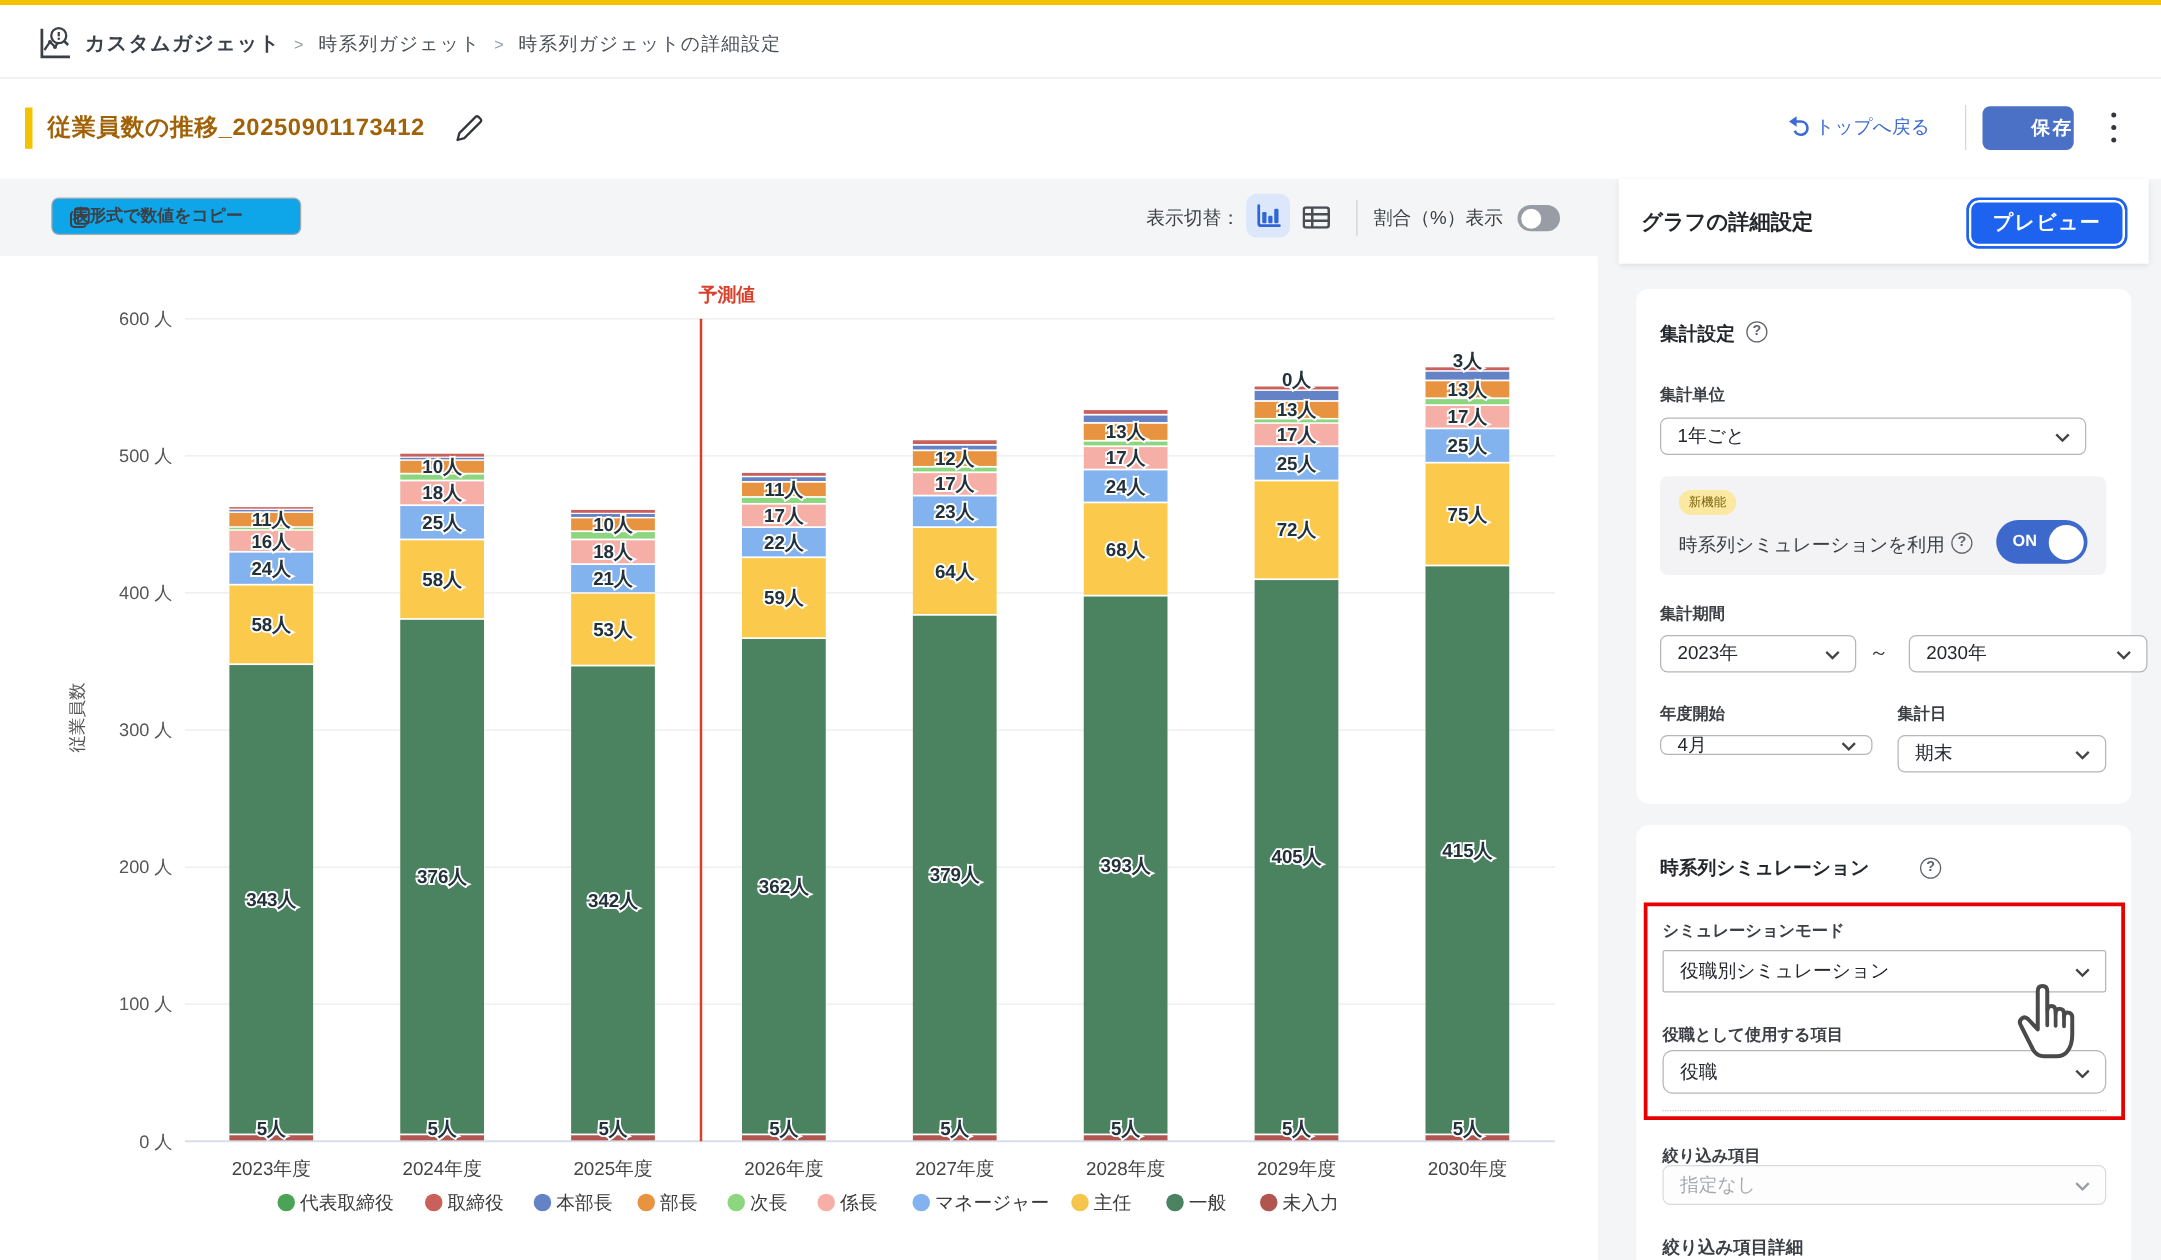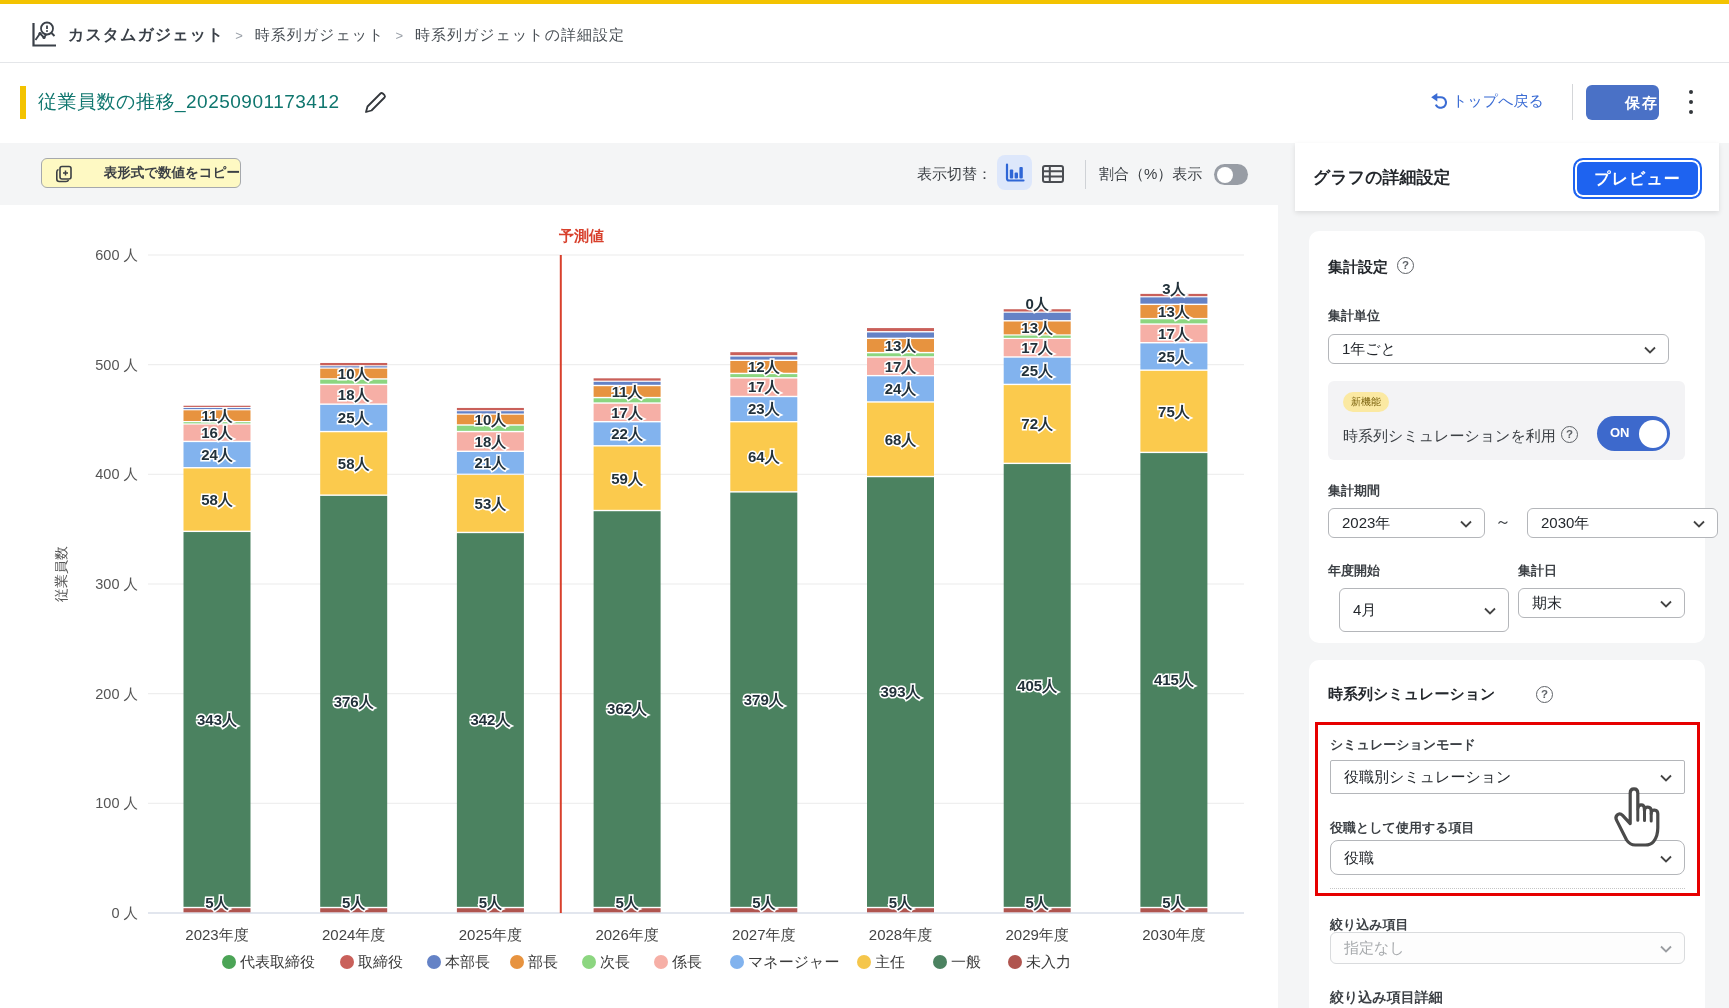--- a/index.html
+++ b/index.html
@@ -5,26 +5,26 @@
 html,body{width:1729px;height:1008px;overflow:hidden}
 body{font-family:"Liberation Sans",sans-serif;background:#f4f5f6;color:#333;position:relative}
 .abs{position:absolute}
 .topstripe{left:0;top:0;width:1729px;height:4px;background:#f3c300}
 .appbar{left:0;top:4px;width:1729px;height:59px;background:#fff;border-bottom:1px solid #e4e6e9}
 .crumb{left:68px;top:25px;font-size:16px;font-weight:bold;color:#3a4048;letter-spacing:1px}
 .crumbsep{color:#9aa0a8;font-size:13px;font-weight:normal}
 .crumb2{font-weight:normal;font-size:15px;color:#4a5056}
 .titlebar{left:0;top:63px;width:1729px;height:80px;background:#fff}
 .yellowbar{left:20px;top:86px;width:6px;height:33px;background:#f3c300}
-.pagetitle{left:38px;top:89px;font-size:19px;font-weight:normal;color:#0f766e;letter-spacing:.5px}
+.pagetitle{left:38px;top:89px;font-size:19px;font-weight:bold;color:#a16207;letter-spacing:.5px}
 .toplink{left:1430px;top:92px;font-size:15px;color:#3b6cd4}
 .vdiv{left:1572px;top:84px;width:1px;height:36px;background:#d4d6d9}
 .savebtn{left:1586px;top:85px;width:73px;height:35px;background:#4a71c6;border-radius:6px;color:#fff;font-size:15px;font-weight:bold;text-align:right;line-height:35px;letter-spacing:2px}
 .chartpanel{left:0;top:205px;width:1278px;height:803px;background:#fff}
-.copybtn{left:41px;top:158px;width:200px;height:30px;background:#fef9c3;border:1px solid #a6a9ad;border-radius:6px;font-size:13.5px;font-weight:bold;color:#3c4045;line-height:28px;text-align:right;padding-left:16px}
+.copybtn{left:41px;top:158px;width:200px;height:30px;background:#0ea5e9;border:1px solid #a6a9ad;border-radius:6px;font-size:13.5px;font-weight:bold;color:#3c4045;line-height:28px;text-align:left;padding-left:16px}
 .swlabel{left:917px;top:165px;font-size:15px;color:#3c4045}
 .baricon{left:997px;top:155px;width:35px;height:35px;background:#dde7fb;border-radius:8px}
 .tblicon{left:1042px;top:165px;width:22px;height:18px}
 .tooldiv{left:1085px;top:160px;width:1px;height:29px;background:#cfd2d6}
 .ratelabel{left:1099px;top:165px;font-size:15px;color:#3c4045}
 .toggleoff{left:1214px;top:164px;width:34px;height:21px;background:#989da5;border-radius:11px}
 .toggleoff .knob{position:absolute;left:2.5px;top:2.5px;width:16px;height:16px;border-radius:50%;background:#fff}
 .rhead{left:1295px;top:143px;width:424px;height:68px;background:#fff;box-shadow:0 2px 5px rgba(0,0,0,.10)}
 .rtitle{left:18px;top:23px;font-size:17px;font-weight:bold;color:#24282d}
 .pvbtn{left:278px;top:15px;width:129px;height:41px;background:#1e63f0;border:2px solid #1e63f0;box-shadow:inset 0 0 0 2px #fff;border-radius:10px;color:#fff;font-size:16px;font-weight:bold;text-align:center;line-height:37px;letter-spacing:1px}
@@ -305,21 +305,21 @@
     </div>
  <div class="abs" style="left:186px;top:281px;font-size:16px;color:#3c4045">～</div>
  <div class="abs sel" style="left:218px;top:277px;width:191px;height:30px">
       <span class="tx">2030年</span>
       <svg class="chev" viewBox="0 0 12 8">
         <path d="M1 1.5 L6 6.5 L11 1.5" stroke="#444" stroke-width="1.8" fill="none"></path>
       </svg>
     </div>
  <div class="abs flabel" style="left:19px;top:331px">年度開始</div>
  <div class="abs flabel" style="left:209px;top:331px">集計日</div>
- <div class="abs sel" style="left:30px;top:357px;width:170px;height:44px">
+ <div class="abs sel" style="left:19px;top:357px;width:170px;height:16px">
       <span class="tx">4月</span>
       <svg class="chev" viewBox="0 0 12 8">
         <path d="M1 1.5 L6 6.5 L11 1.5" stroke="#444" stroke-width="1.8" fill="none"></path>
       </svg>
     </div>
  <div class="abs sel" style="left:209px;top:357px;width:167px;height:30px">
       <span class="tx">期末</span>
       <svg class="chev" viewBox="0 0 12 8">
         <path d="M1 1.5 L6 6.5 L11 1.5" stroke="#444" stroke-width="1.8" fill="none"></path>
       </svg>

